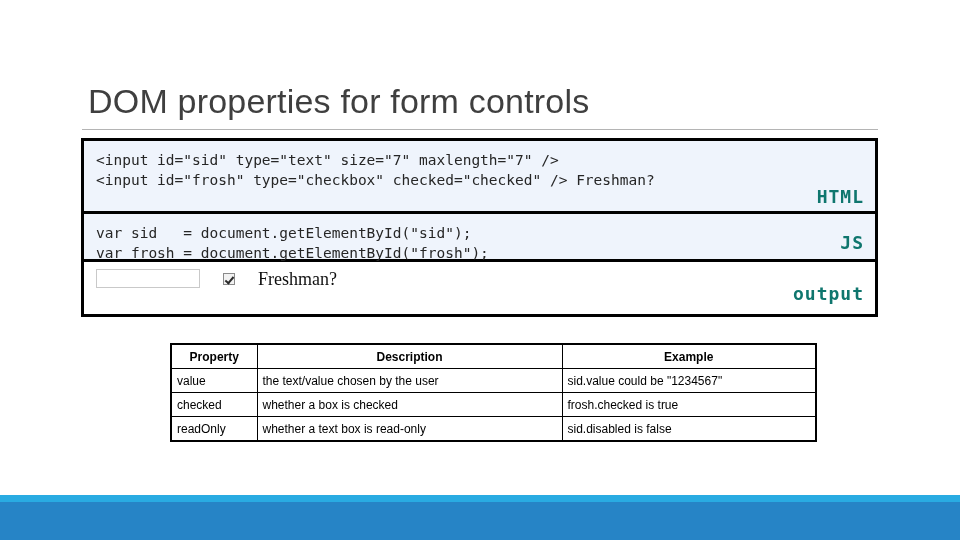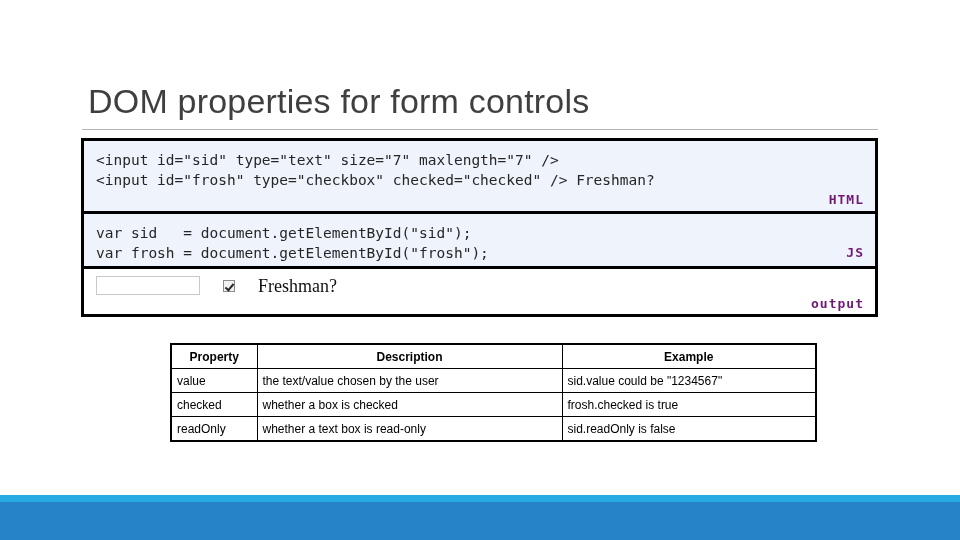--- a/index.html
+++ b/index.html
@@ -52,39 +52,39 @@
     position: relative;
     box-sizing: border-box;
     padding: 9px 12px 6px 12px;
     background: #eff4fc;
   }
   .code-pane.html-pane {
     height: 73px;
     border-bottom: 3px solid #000000;
   }
   .code-pane.js-pane {
-    height: 55px;
+    height: 48px;
     border-bottom: 3px solid #000000;
   }
   .code-line {
     font-family: "DejaVu Sans Mono", "Liberation Mono", monospace;
     font-size: 14.5px;
     line-height: 20px;
     color: #262626;
     white-space: pre;
     letter-spacing: 0px;
   }
   .pane-label {
     position: absolute;
     right: 11px;
     bottom: 4px;
     font-family: "DejaVu Sans Mono", "Liberation Mono", monospace;
-    font-size: 13px;
+    font-size: 18px;
     font-weight: bold;
-    color: #701a75;
+    color: #0f766e;
     letter-spacing: 1px;
   }
   .js-pane .pane-label { bottom: 6px; }
 
   #output-pane {
     position: relative;
     height: 43px;
     background: #ffffff;
     box-sizing: border-box;
     padding: 7px 12px 0 12px;
@@ -236,19 +236,19 @@
       <td>sid.value could be "1234567"</td>
     </tr>
     <tr>
       <td>checked</td>
       <td>whether a box is checked</td>
       <td>frosh.checked is true</td>
     </tr>
     <tr>
       <td>readOnly</td>
       <td>whether a text box is read-only</td>
-      <td>sid.readOnly is false</td>
+      <td>sid.disabled is false</td>
     </tr>
   </tbody>
 </table>
 
 <div id="bar-accent"></div>
 <div id="bar-main"></div>
 
 </body></html>

